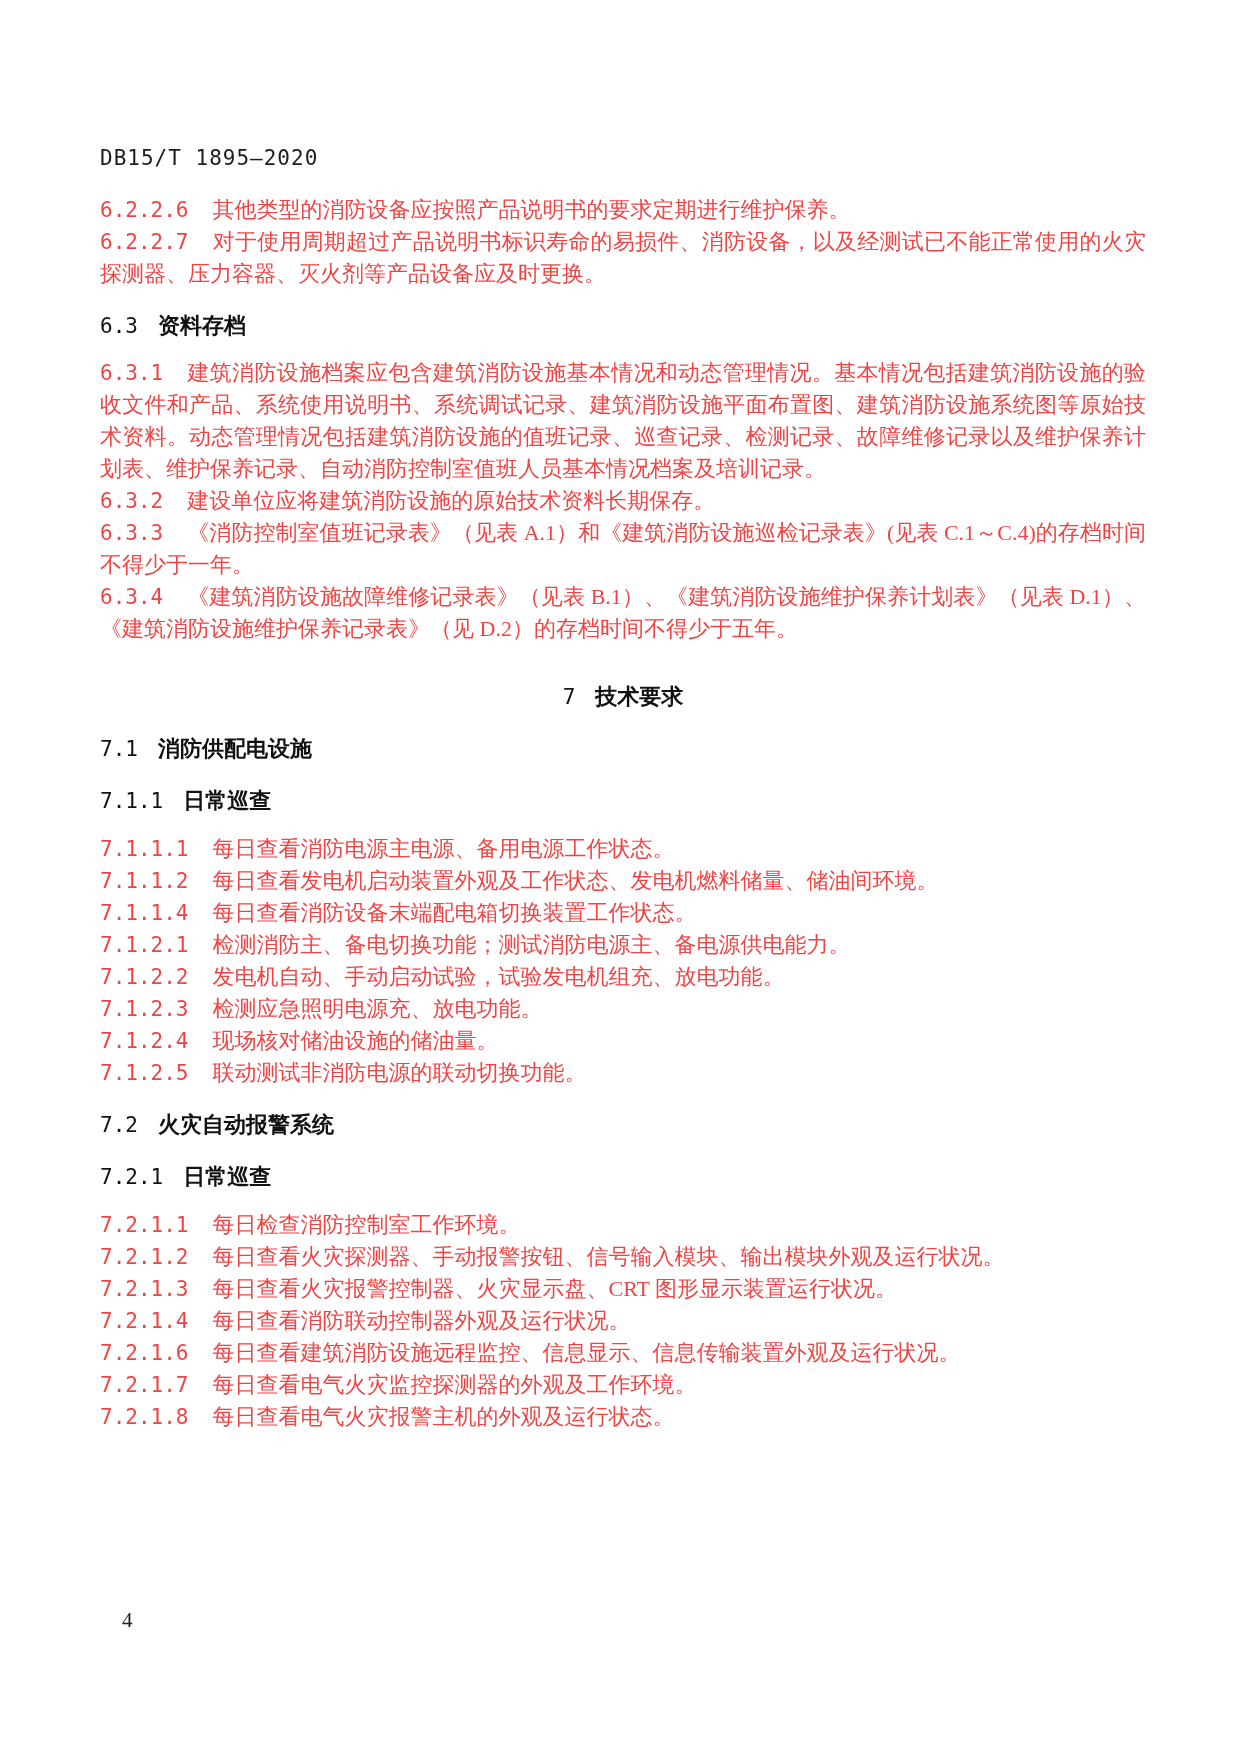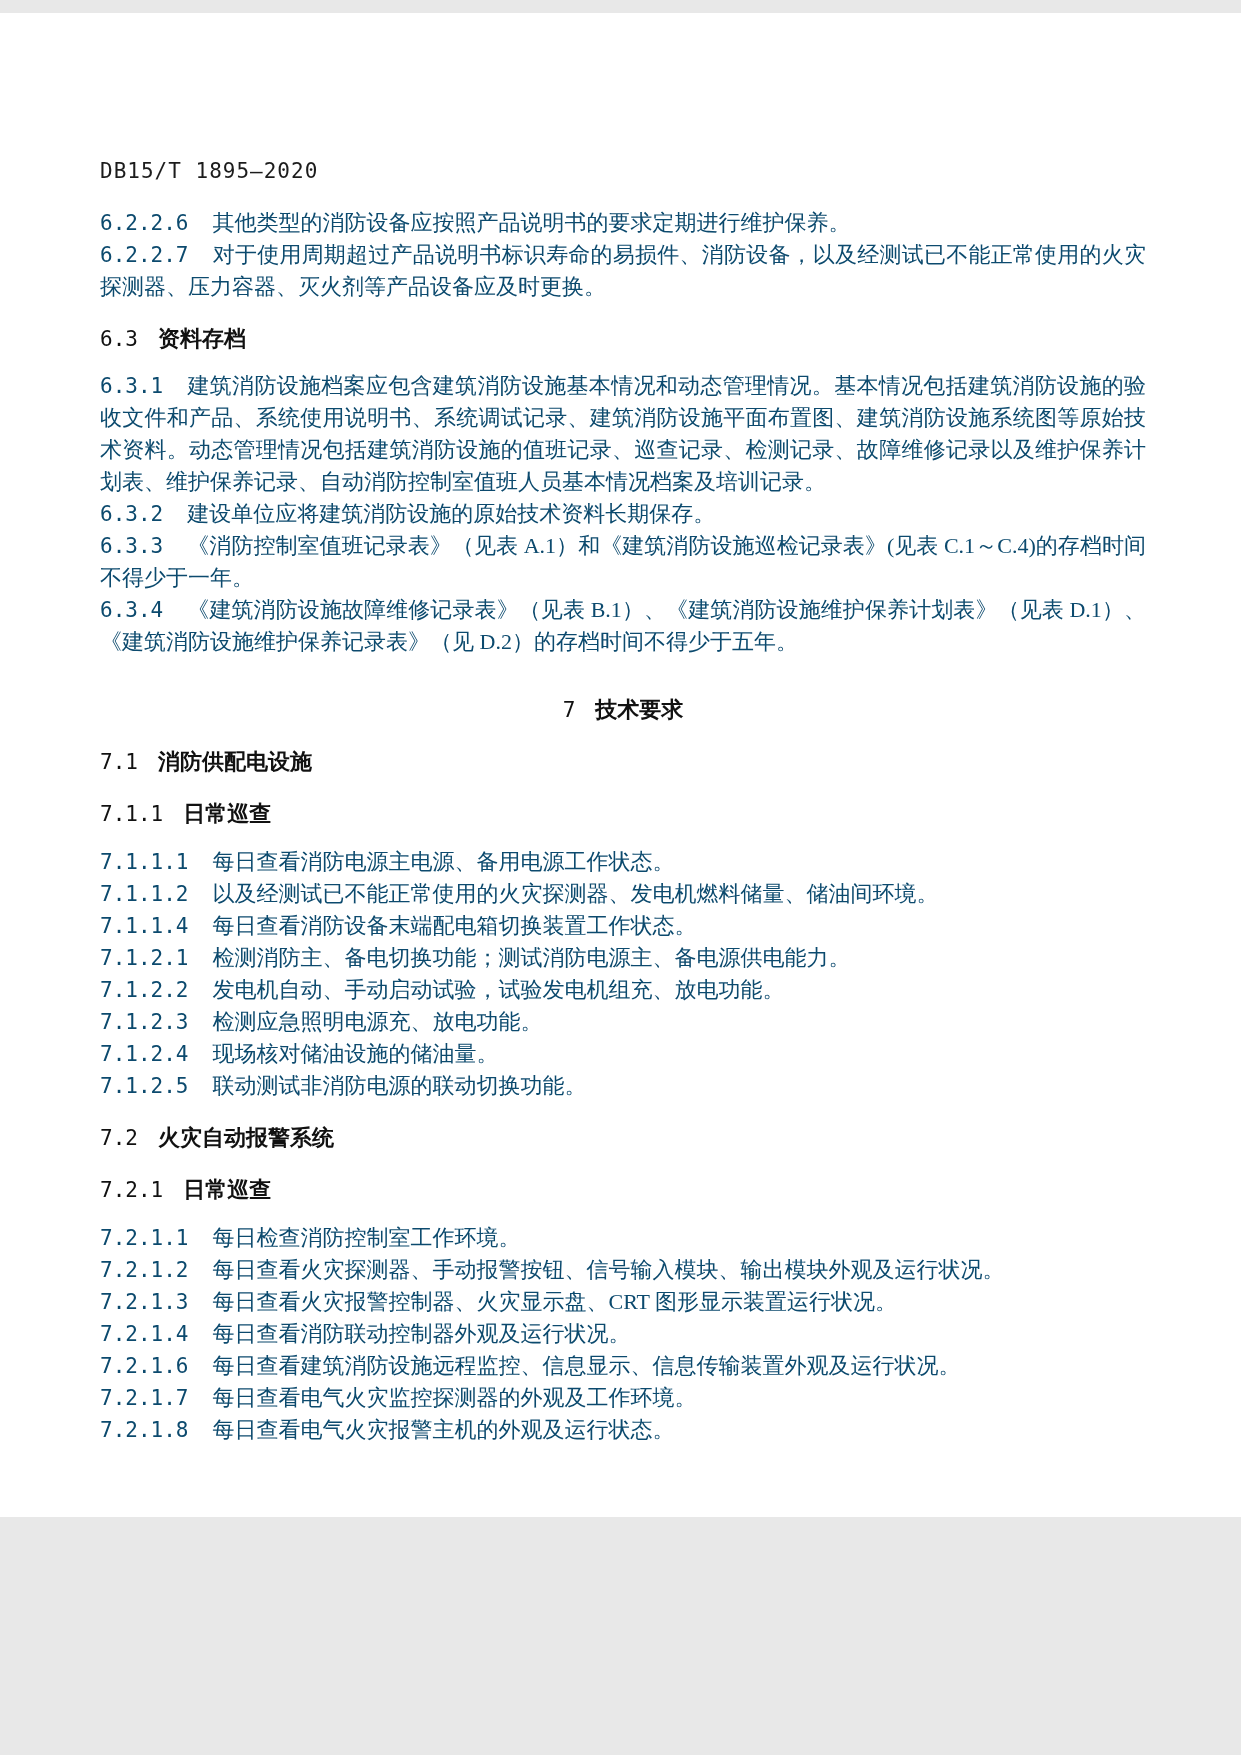--- a/index.html
+++ b/index.html
@@ -1,20 +1,20 @@
 <!DOCTYPE html>
 <html lang="zh"><head>
 <meta charset="utf-8">
 <style>
   html, body { margin: 0; padding: 0; background: #e8e8e8; }
   .page {
     position: relative;
     width: 1241px;
-    height: 1504px;
-    margin: 13px auto;
+    height: 1755px;
+    margin: 0 auto;
     background: #ffffff;
     color: #1c1c1c;
     overflow: hidden;
   }
   .doc-header {
     position: absolute;
     left: 100px;
     top: 146px;
     font-family: "DejaVu Sans Mono", monospace;
     font-size: 21px;
@@ -26,21 +26,21 @@
     left: 100px;
     top: 194px;
     width: 1046px;
   }
   .clause {
     margin: 0;
     font-family: "Liberation Serif", serif;
     font-size: 22px;
     line-height: 32px;
     text-align: justify;
-    color: #0c4a6e;
+    color: #ef4444;
   }
   .num {
     font-family: "DejaVu Sans Mono", monospace;
     font-size: 21px;
     margin-right: 24px;
     white-space: nowrap;
   }
   .h1, .h2, .h3 {
     margin: 0;
     font-family: "Liberation Sans", sans-serif;
@@ -86,21 +86,21 @@
     <p class="clause"><span class="num">6.3.4</span><span>《建筑消防设施故障维修记录表》（见表 B.1）、《建筑消防设施维护保养计划表》（见表 D.1）、《建筑消防设施维护保养记录表》（见 D.2）的存档时间不得少于五年。</span></p>
 
     <p class="h1"><span class="num">7</span><span>技术要求</span></p>
 
     <p class="h2"><span class="num">7.1</span><span>消防供配电设施</span></p>
 
     <p class="h3"><span class="num">7.1.1</span><span>日常巡查</span></p>
 
     <p class="clause"><span class="num">7.1.1.1</span><span>每日查看消防电源主电源、备用电源工作状态。</span></p>
 
-    <p class="clause"><span class="num">7.1.1.2</span><span>以及经测试已不能正常使用的火灾探测器、发电机燃料储量、储油间环境。</span></p>
+    <p class="clause"><span class="num">7.1.1.2</span><span>每日查看发电机启动装置外观及工作状态、发电机燃料储量、储油间环境。</span></p>
 
 
     <p class="clause"><span class="num">7.1.1.4</span><span>每日查看消防设备末端配电箱切换装置工作状态。</span></p>
 
 
     <p class="clause"><span class="num">7.1.2.1</span><span>检测消防主、备电切换功能；测试消防电源主、备电源供电能力。</span></p>
 
     <p class="clause"><span class="num">7.1.2.2</span><span>发电机自动、手动启动试验，试验发电机组充、放电功能。</span></p>
 
     <p class="clause"><span class="num">7.1.2.3</span><span>检测应急照明电源充、放电功能。</span></p>

